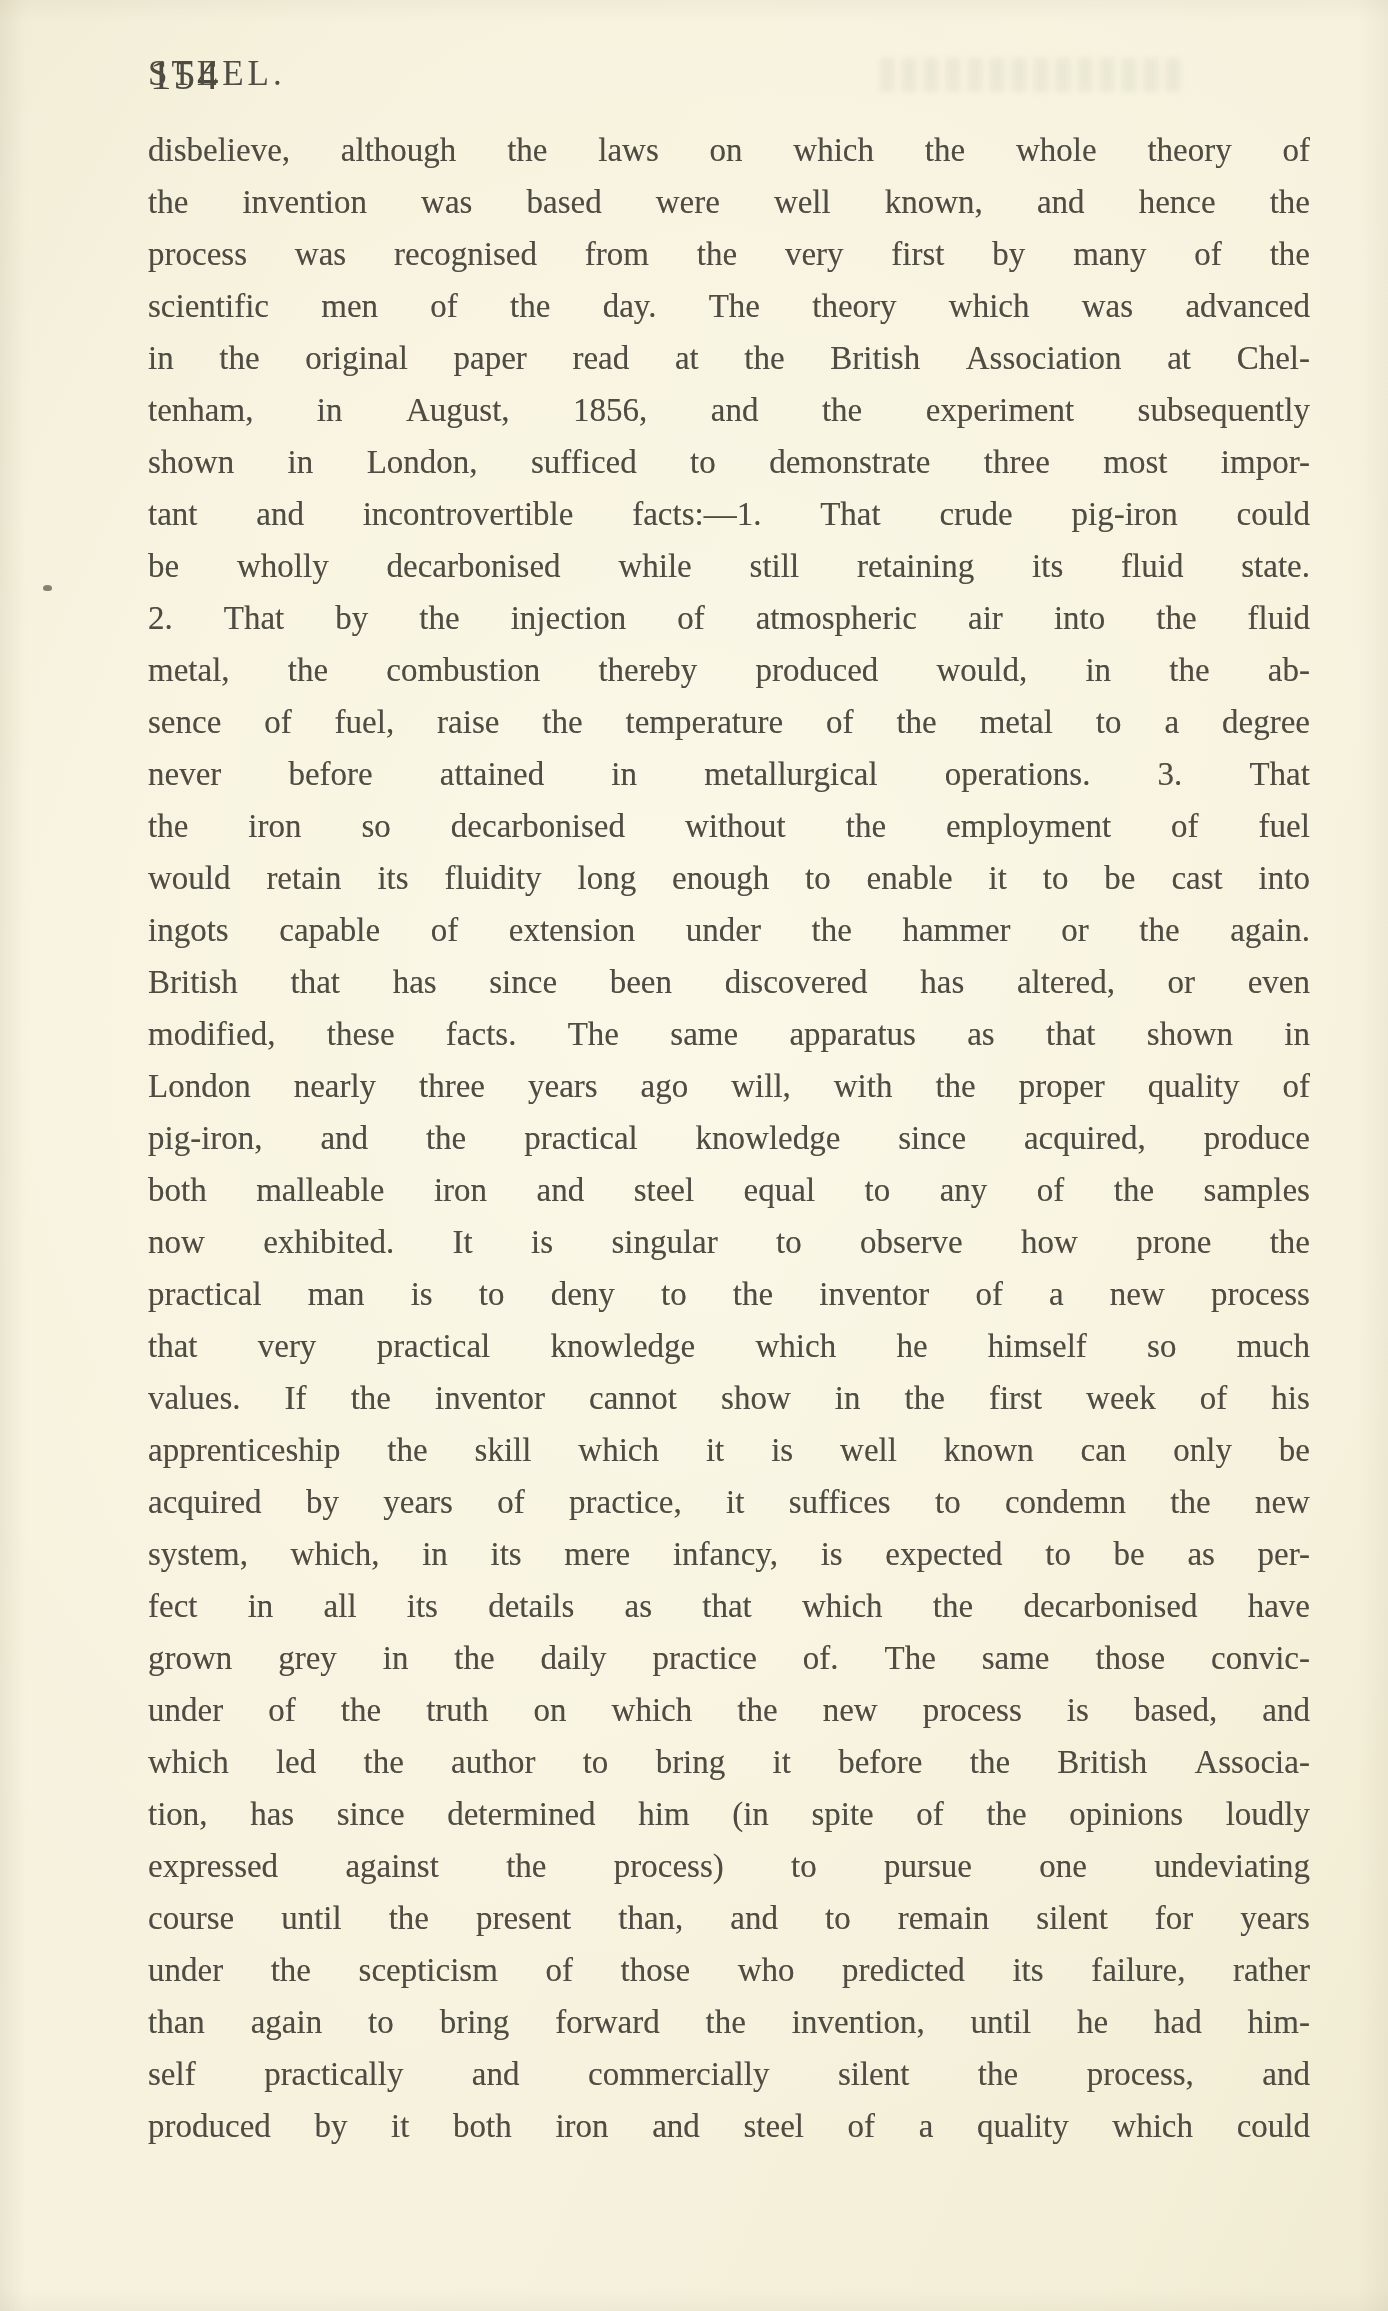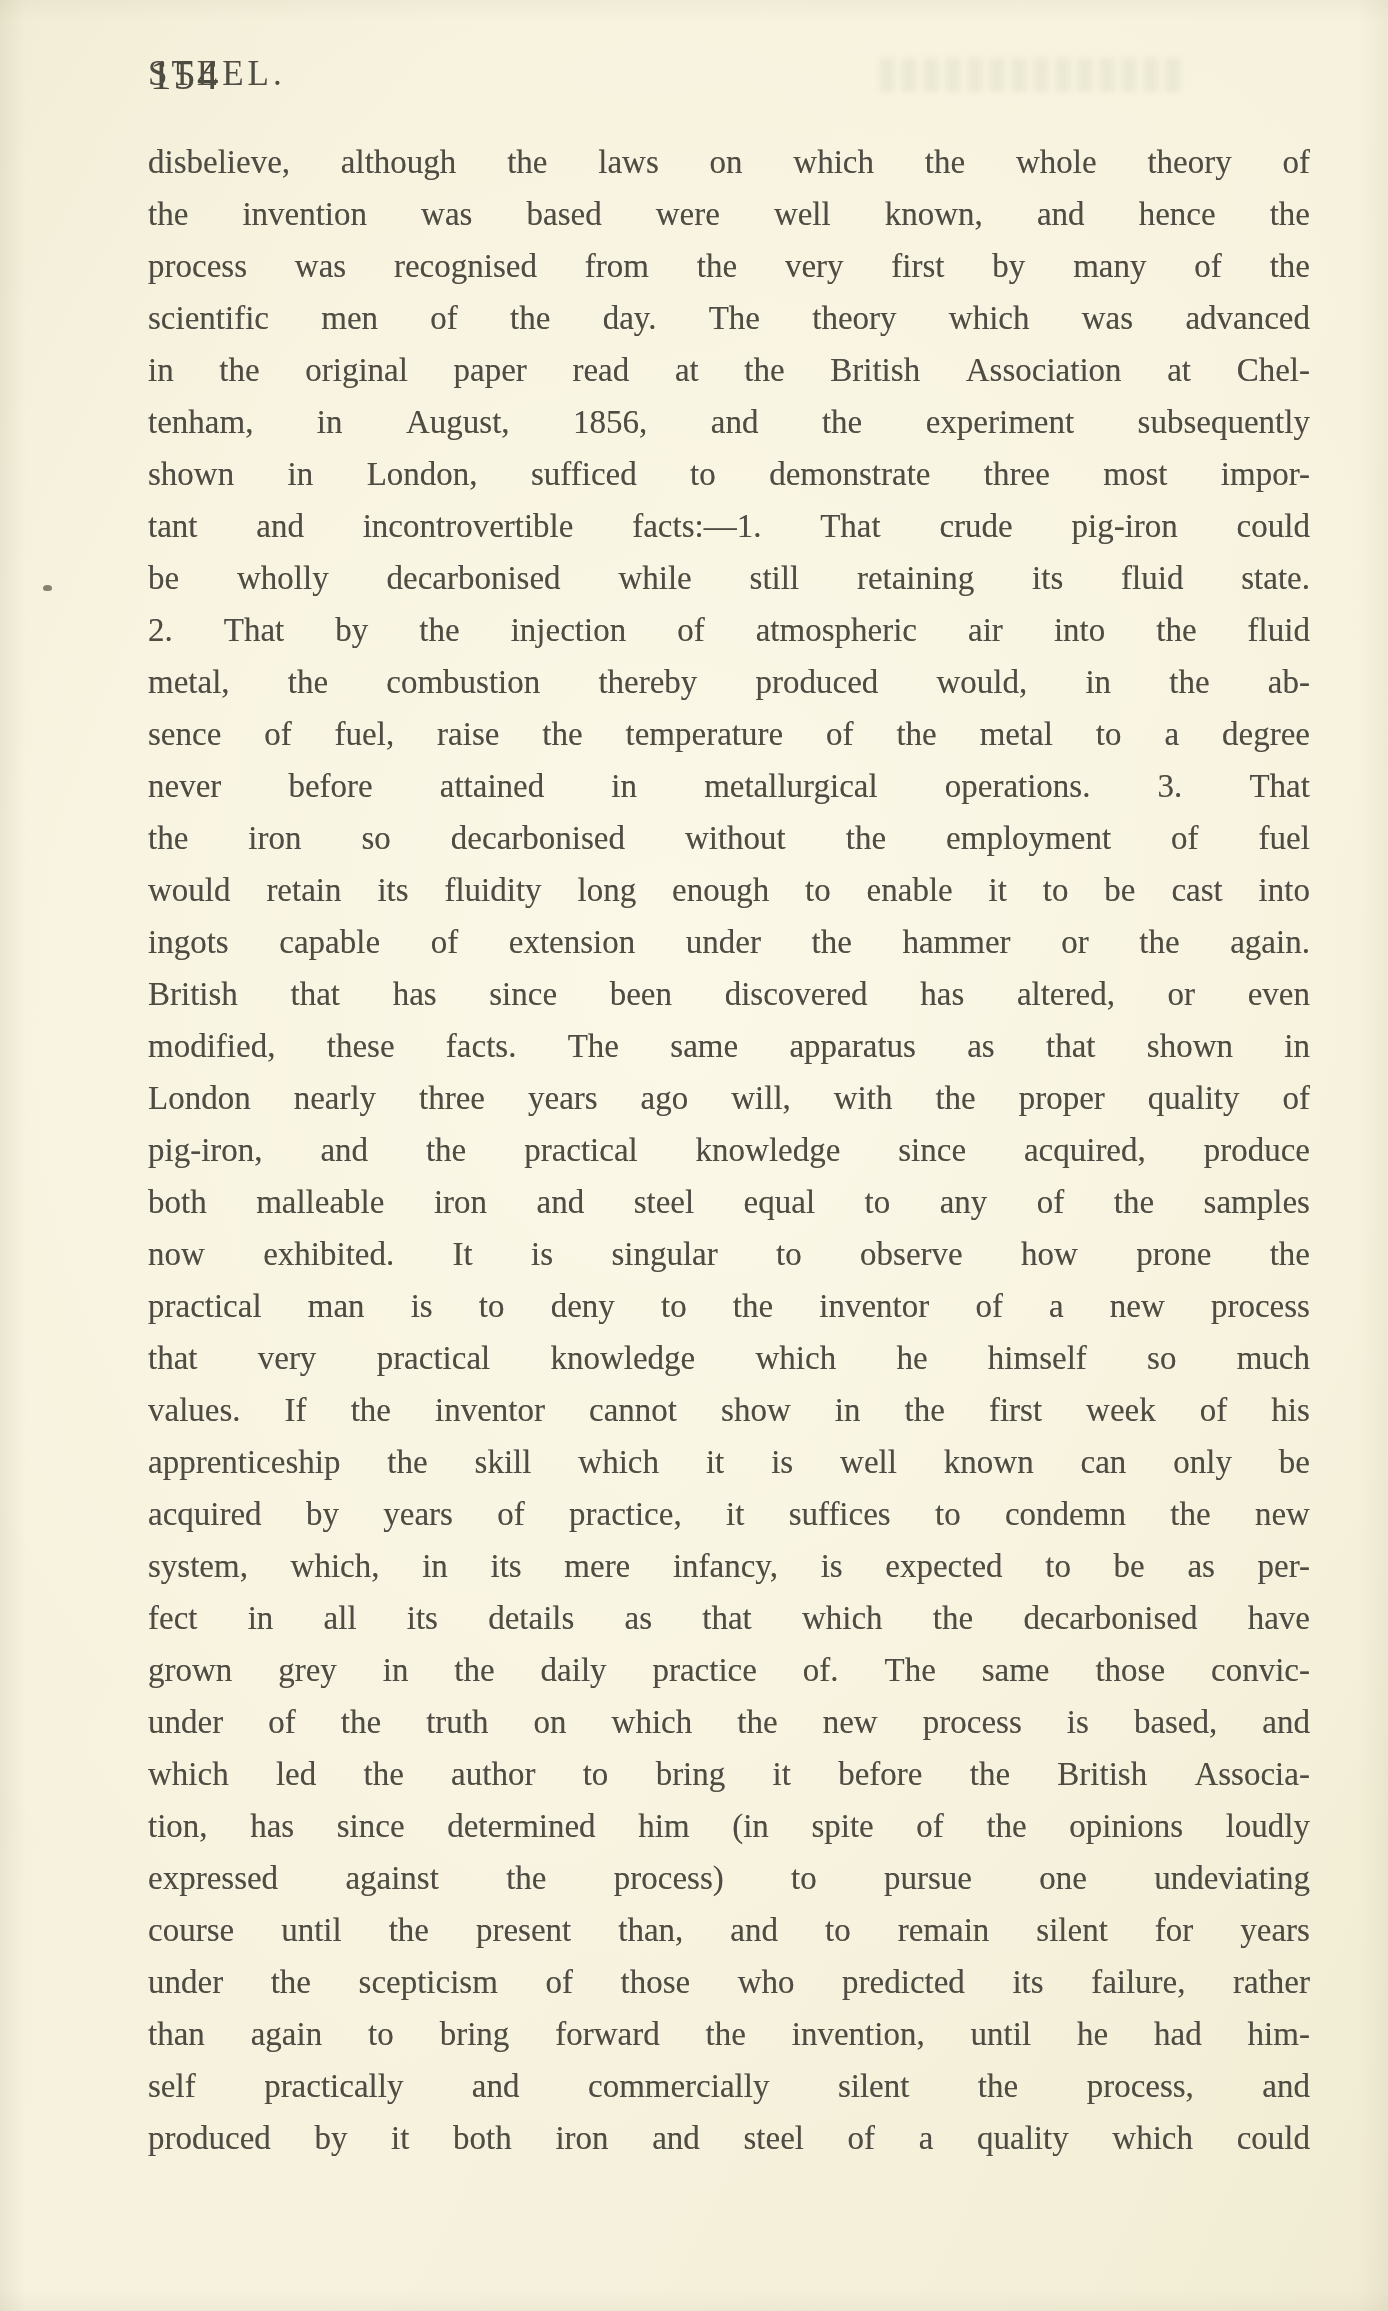--- a/index.html
+++ b/index.html
@@ -49,21 +49,21 @@
     position: absolute;
     left: 0;
     right: 0;
     top: 4px;
     font-size: 35px;
     letter-spacing: 4px;
     color: #504d44;
   }
   .body-text {
     position: absolute;
-    top: 144px;
+    top: 132px;
     left: 148px;
     width: 1162px;
   }
   .line {
     display: flex;
     justify-content: space-between;
     align-items: baseline;
     height: 52px;
     font-size: 33px;
     white-space: nowrap;

